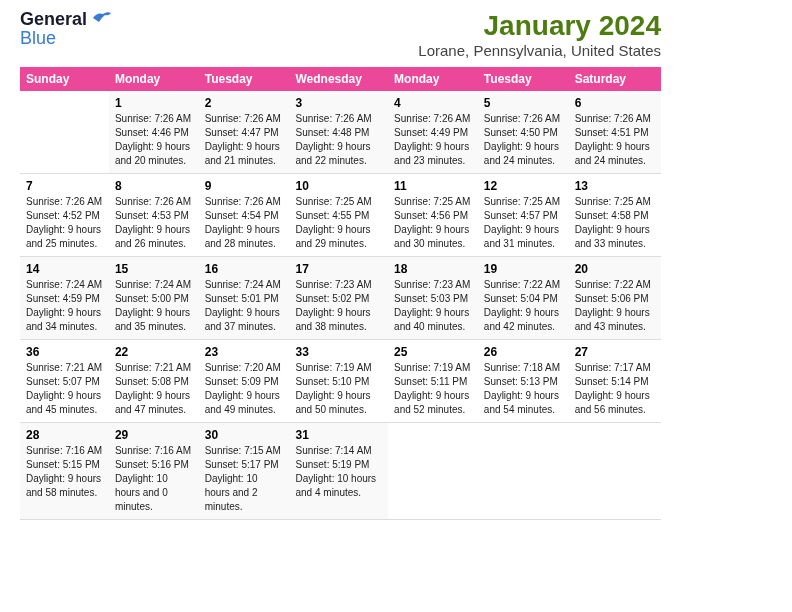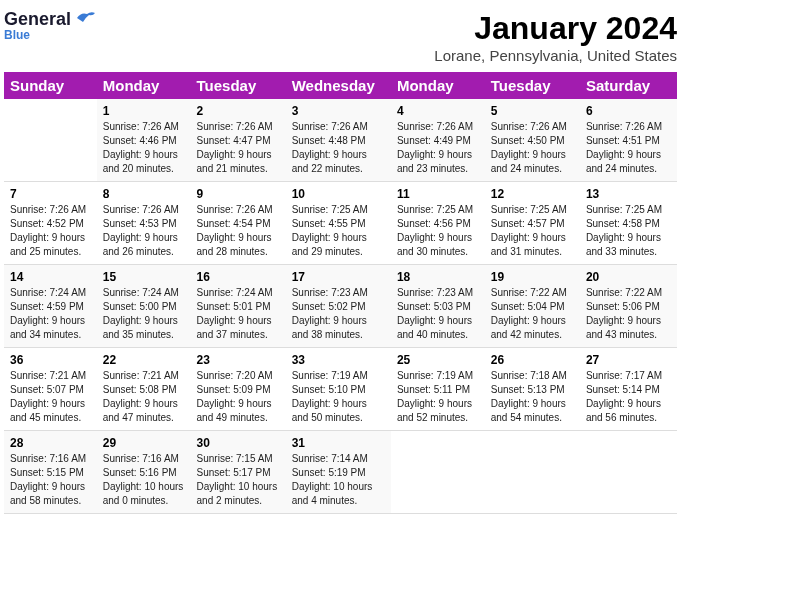--- a/index.html
+++ b/index.html
@@ -5,21 +5,21 @@
     * { margin: 0; padding: 0; box-sizing: border-box; }
     body {
       font-family: Arial, sans-serif;
       background: #fff;
       width: 792px;
       height: 612px;
       overflow: hidden;
     }
     .container {
       width: 681px;
-      padding: 10px 4px;
+      padding: 10px 20px;
     }
     .header {
       display: flex;
       justify-content: space-between;
       align-items: flex-start;
       margin-bottom: 8px;
     }
     .logo {
       display: flex;
       flex-direction: column;
@@ -31,39 +31,39 @@
       color: #1a1a2e;
       line-height: 1.1;
     }
     .logo-text span {
       color: #3a7bd5;
     }
     .title-section {
       text-align: right;
     }
     .month-title {
-      font-size: 32px;
+      font-size: 28px;
       font-weight: bold;
-      color: #000000;
+      color: #4d7c0f;
     }
     .location {
       font-size: 15px;
       color: #444;
     }
     table {
       width: 100%;
       border-collapse: collapse;
       font-size: 11px;
     }
     thead tr th {
-      background-color: #a21caf;
+      background-color: #ec4899;
       color: white;
       padding: 5px 6px;
       text-align: left;
-      font-size: 15px;
+      font-size: 12px;
       font-weight: bold;
     }
     tbody tr {
       border-bottom: 1px solid #ddd;
     }
     tbody tr:nth-child(odd) {
       background-color: #f9f9f9;
     }
     tbody tr:nth-child(even) {
       background-color: #fff;
@@ -95,21 +95,21 @@
   <div class="header">
     <div class="logo">
       <div style="display:flex; align-items:center; gap:2px;">
         <span class="logo-text">
           <span style="color:#1a1a2e;">General</span>
         </span>
         <svg width="22" height="16" viewBox="0 0 22 16" style="margin-left:2px; margin-top:-4px;">
           <path d="M2 8 Q6 2 12 4 Q16 1 20 3 Q18 6 14 5 Q10 8 8 12 Q5 10 2 8Z" fill="#3a7bd5"></path>
         </svg>
       </div>
-      <div style="font-size:12px; font-weight:bold; color:#3a7bd5; margin-top:-2px;">Blue</div>
+      <div style="font-size:18px; font-weight:normal; color:#3a7bd5; margin-top:-2px;">Blue</div>
     </div>
     <div class="title-section">
       <div class="month-title">January 2024</div>
       <div class="location">Lorane, Pennsylvania, United States</div>
     </div>
   </div>
 
   <table>
     <thead>
       <tr>

